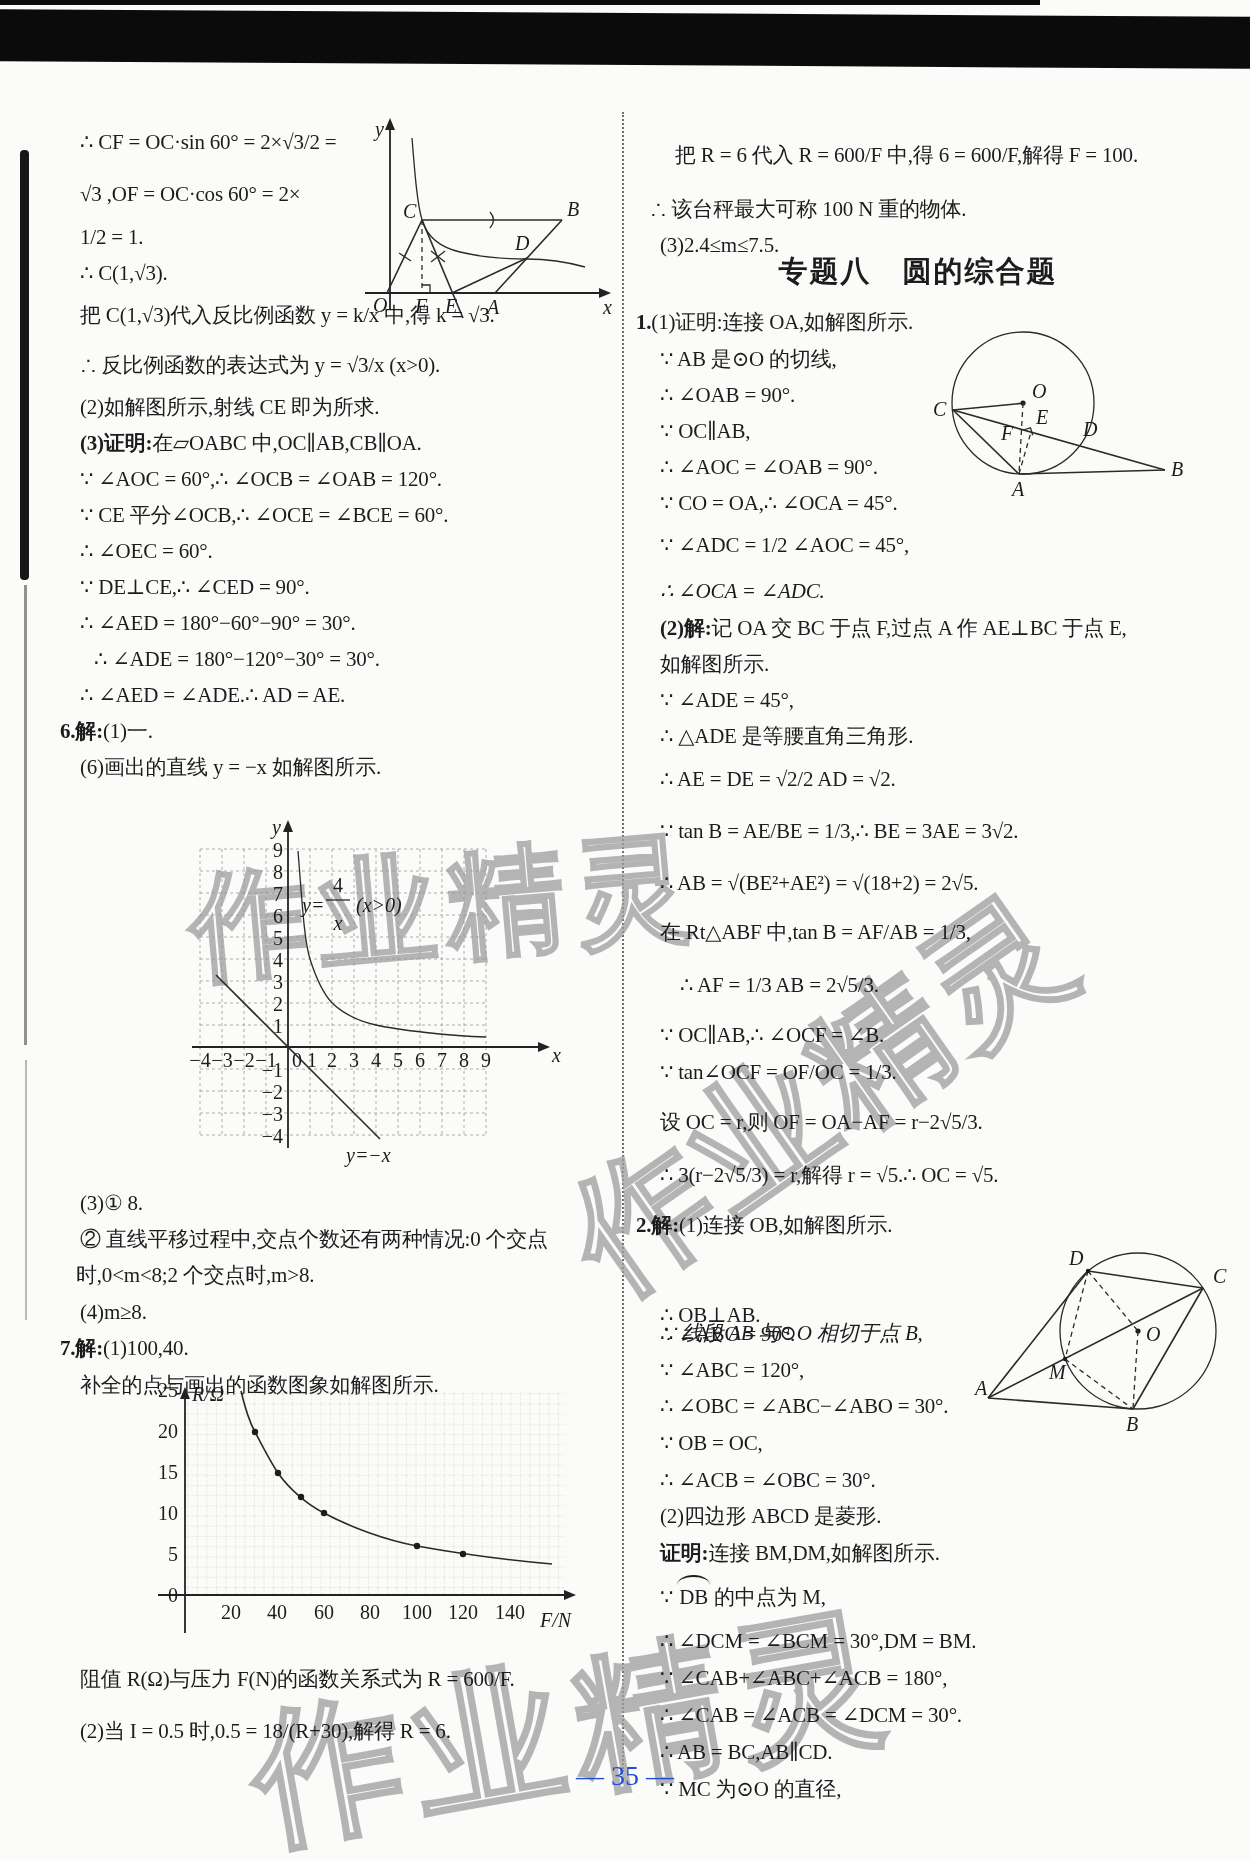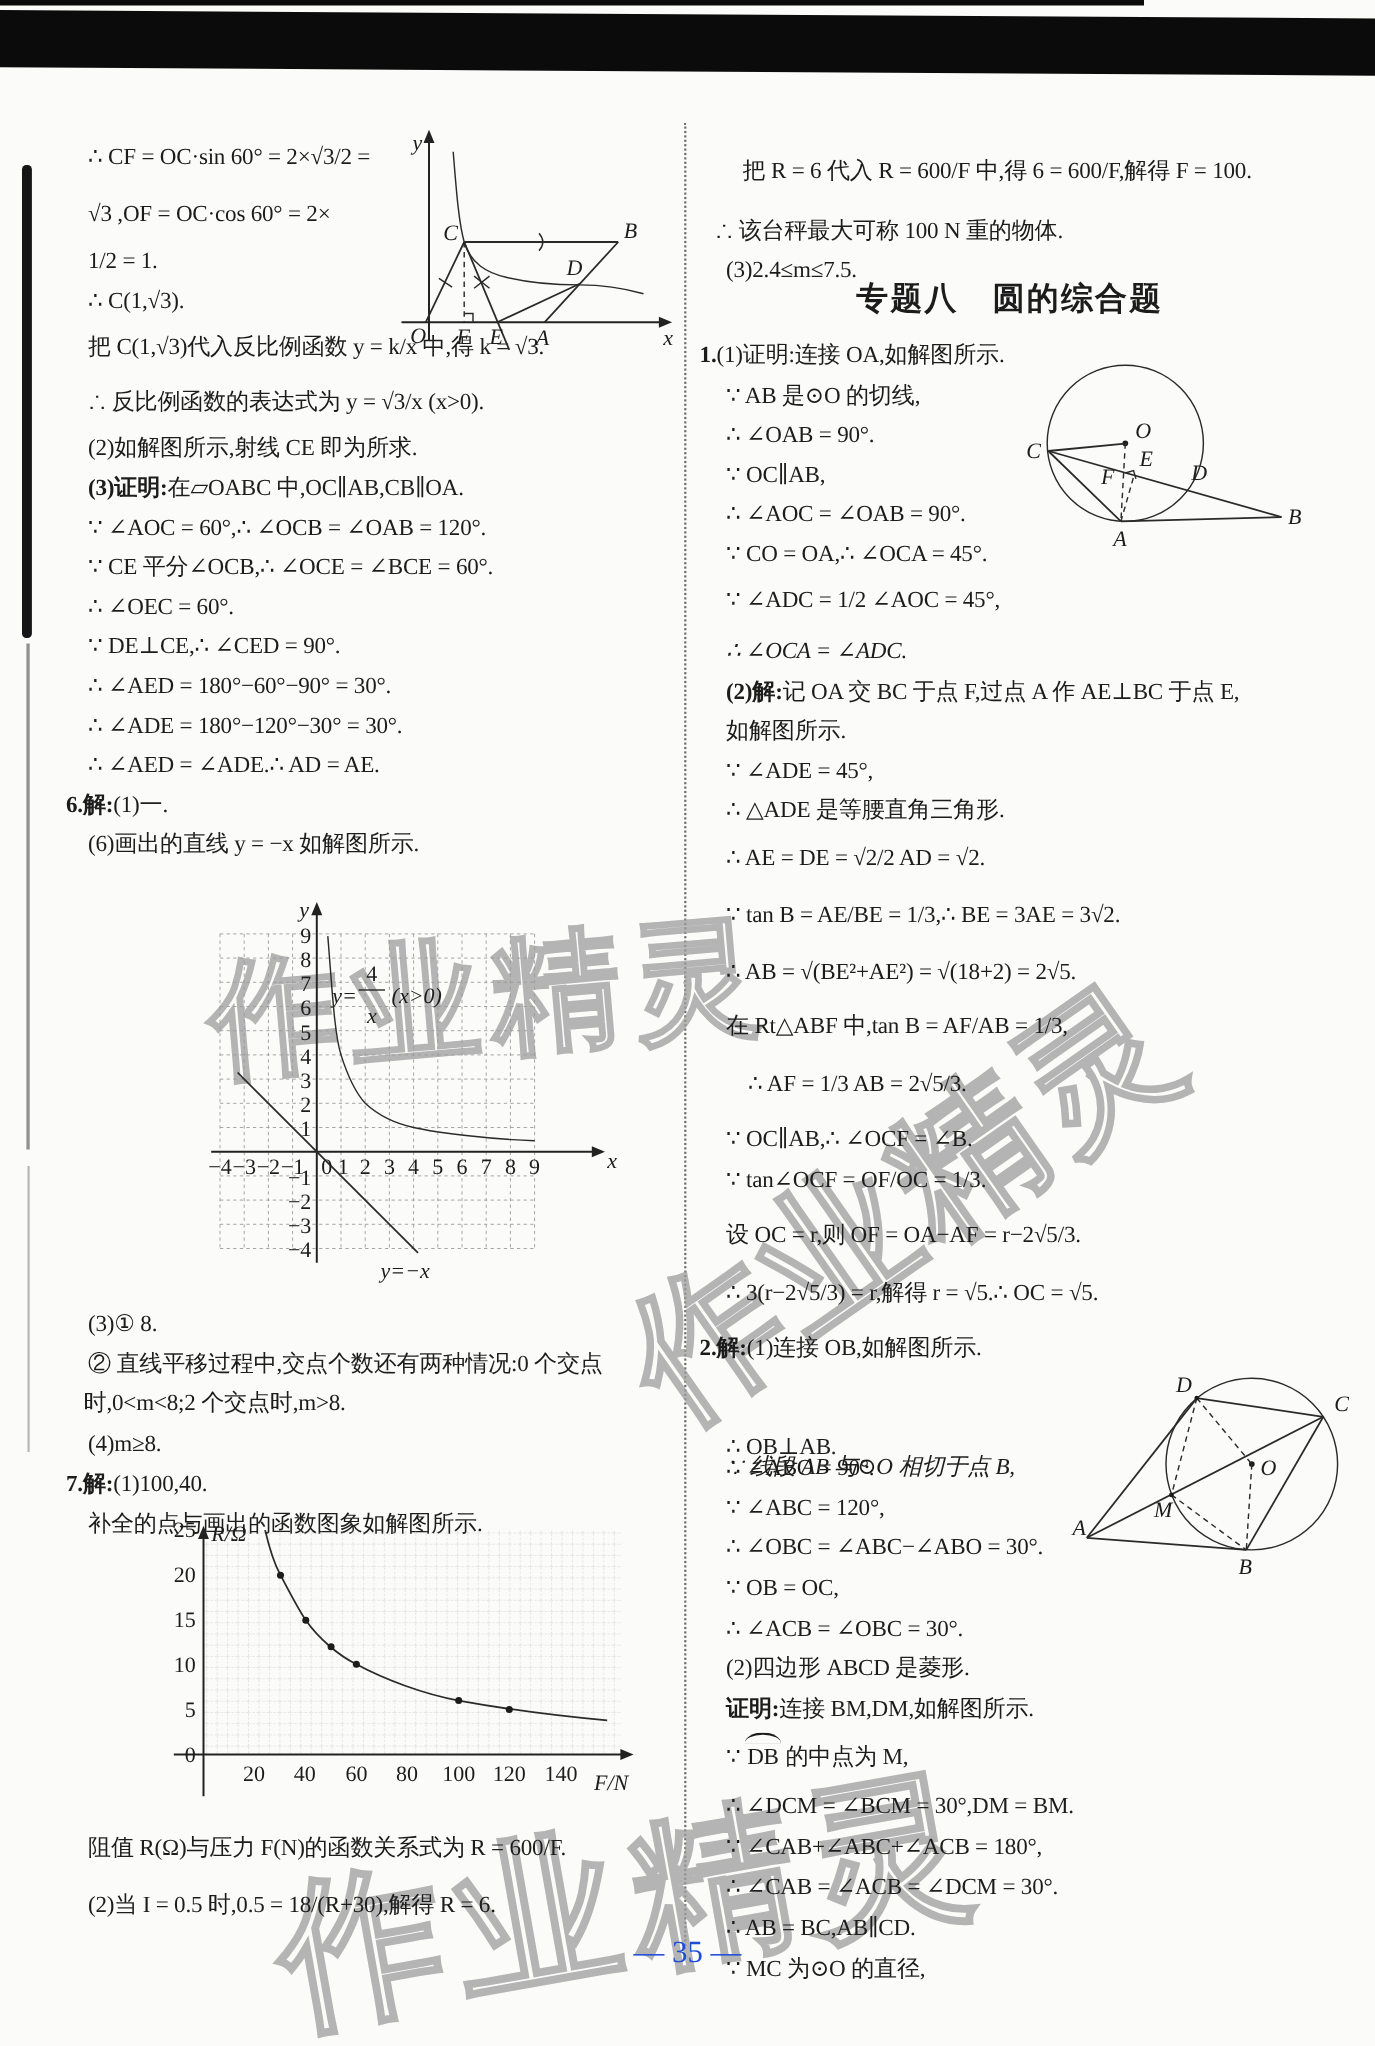--- a/index.html
+++ b/index.html
@@ -62,21 +62,21 @@
 <div class="ln" style="left:80px;top:256px;"><span>∴ C(1,√3).</span></div>
 <div class="ln" style="left:80px;top:298px;"><span>把 C(1,√3)代入反比例函数 y = k/x 中,得 k = √3.</span></div>
 <div class="ln" style="left:80px;top:348px;"><span>∴ 反比例函数的表达式为 y = √3/x (x&gt;0).</span></div>
 <div class="ln" style="left:80px;top:390px;"><span>(2)如解图所示,射线 CE 即为所求.</span></div>
 <div class="ln" style="left:80px;top:426px;"><b>(3)证明:</b><span>在▱OABC 中,OC∥AB,CB∥OA.</span></div>
 <div class="ln" style="left:80px;top:462px;"><span>∵ ∠AOC = 60°,∴ ∠OCB = ∠OAB = 120°.</span></div>
 <div class="ln" style="left:80px;top:498px;"><span>∵ CE 平分∠OCB,∴ ∠OCE = ∠BCE = 60°.</span></div>
 <div class="ln" style="left:80px;top:534px;"><span>∴ ∠OEC = 60°.</span></div>
 <div class="ln" style="left:80px;top:570px;"><span>∵ DE⊥CE,∴ ∠CED = 90°.</span></div>
 <div class="ln" style="left:80px;top:606px;"><span>∴ ∠AED = 180°−60°−90° = 30°.</span></div>
-<div class="ln" style="left:80px;top:642px;"><span>∴ ∠ADE = 180°−120°−30° = 30°.</span></div>
+<div class="ln" style="left:94px;top:642px;"><span>∴ ∠ADE = 180°−120°−30° = 30°.</span></div>
 <div class="ln" style="left:80px;top:678px;"><span>∴ ∠AED = ∠ADE.∴ AD = AE.</span></div>
 <div class="ln" style="left:60px;top:714px;"><b>6.解:</b><span>(1)一.</span></div>
 <div class="ln" style="left:80px;top:750px;"><span>(6)画出的直线 y = −x 如解图所示.</span></div>
 <div class="ln" style="left:80px;top:1186px;"><span>(3)① 8.</span></div>
 <div class="ln" style="left:80px;top:1222px;"><span>② 直线平移过程中,交点个数还有两种情况:0 个交点</span></div>
 <div class="ln" style="left:76px;top:1258px;text-align:right;"><span>时,0&lt;m&lt;8;2 个交点时,m&gt;8.</span></div>
 <div class="ln" style="left:80px;top:1295px;"><span>(4)m≥8.</span></div>
 <div class="ln" style="left:60px;top:1331px;"><b>7.解:</b><span>(1)100,40.</span></div>
 <div class="ln" style="left:80px;top:1368px;"><span>补全的点与画出的函数图象如解图所示.</span></div>
 <div class="ln" style="left:80px;top:1662px;"><span>阻值 R(Ω)与压力 F(N)的函数关系式为 R = 600/F.</span></div>

